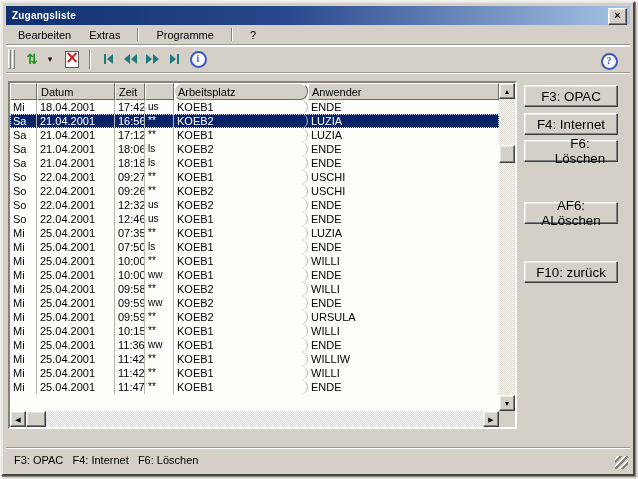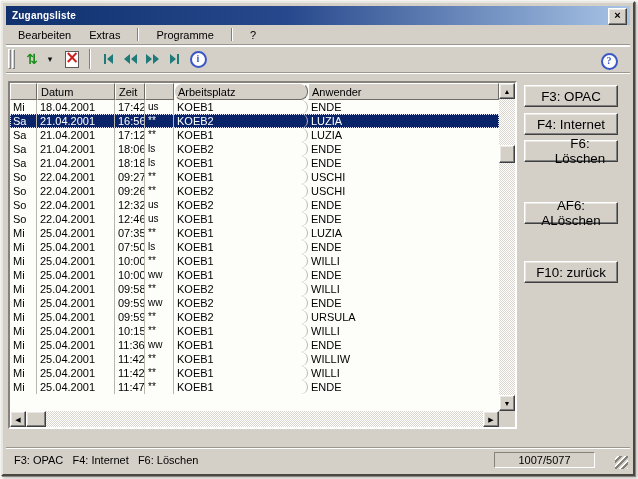--- a/index.html
+++ b/index.html
@@ -381,17 +381,16 @@
   </div>
 
   <button class="side-btn" style="top:82px;">F3: OPAC</button>
   <button class="side-btn" style="top:110px;text-align:right;">F4: Internet</button>
   <button class="side-btn" style="top:137px;padding-left:24px;">F6: Löschen</button>
   <button class="side-btn" style="top:199px;">AF6: ALöschen</button>
   <button class="side-btn" style="top:230px;margin-top:28px;">F10: zurück</button>
 
   <div class="statusbar">
     <span class="status-hint">F3: OPAC   F4: Internet   F6: Löschen</span>
-    <span class="status-counter">1007/5077</span>
     <span class="resize-grip"></span>
   </div>
 
 </div>
 
 </body></html>

